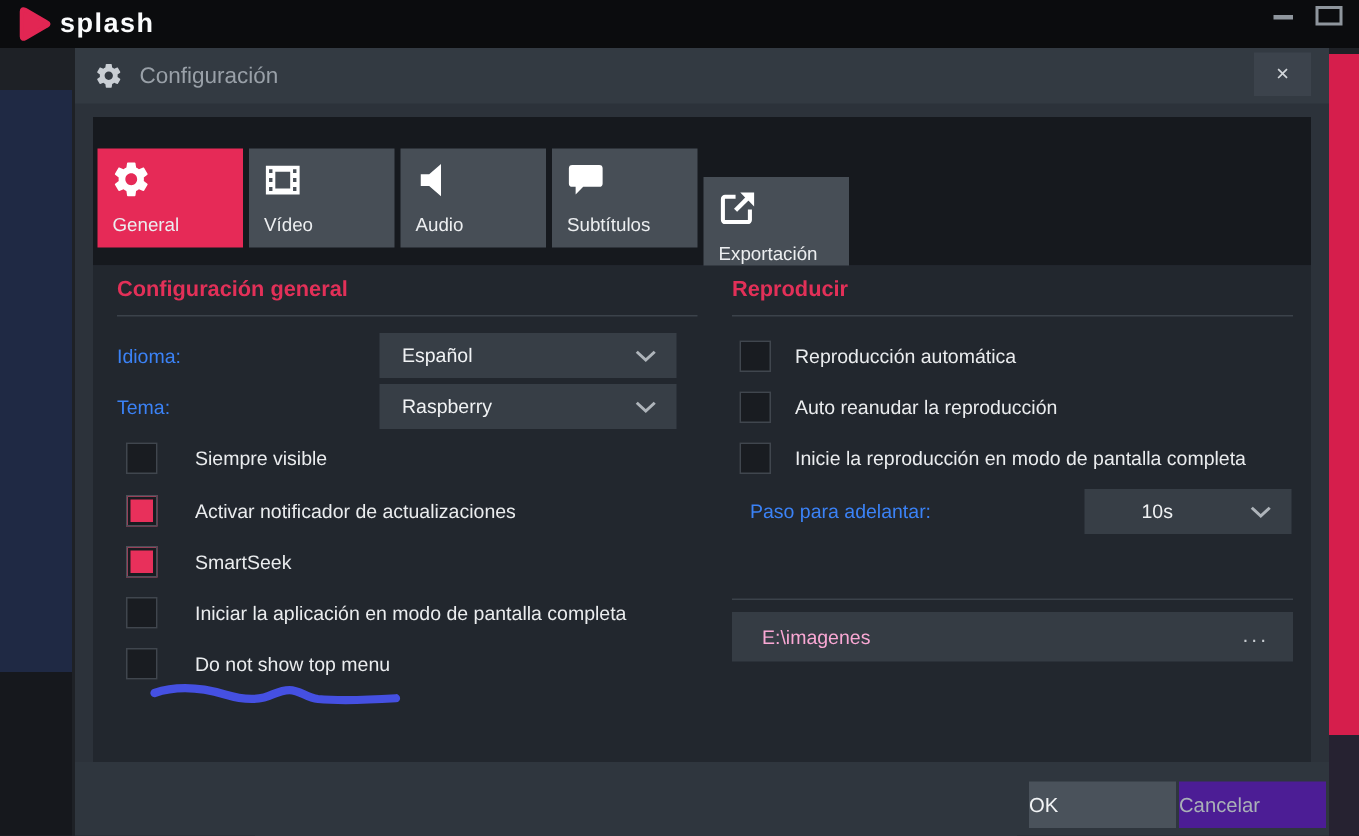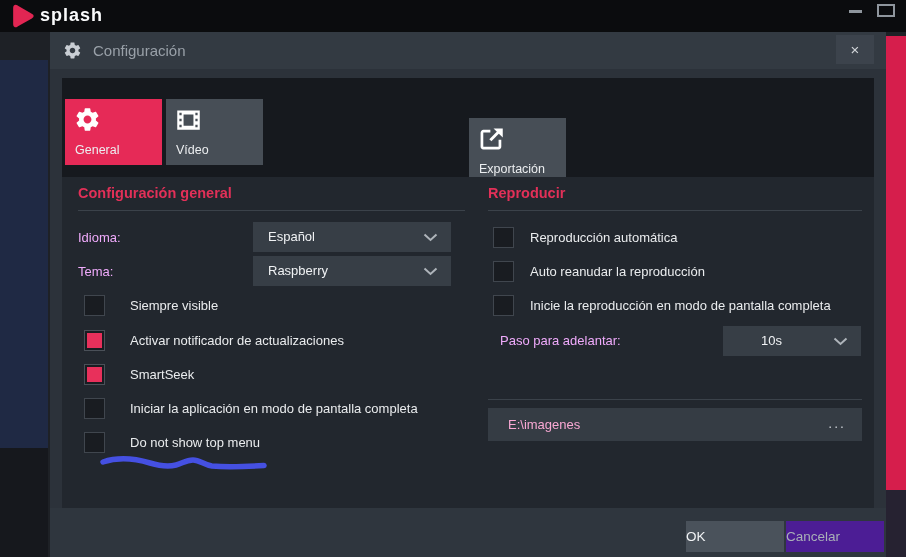--- a/index.html
+++ b/index.html
@@ -35,21 +35,21 @@
   .tab-panel { position:absolute; left:12px; top:46px; width:812px; height:99px; background:#16191e; }
   .tab { position:absolute; top:21px; width:97px; height:66px; background:#474e56; cursor:default; }
   .tab.active { background:#e62a57; }
   .tab svg { position:absolute; left:9px; top:7px; }
   .tab-label { position:absolute; left:10px; bottom:8px; font-size:12.5px; color:#eceef0; }
 
   .content-panel { position:absolute; left:12px; top:145px; width:812px; height:331px; background:#22272e; }
 
   .sec-title { position:absolute; font-size:14.5px; font-weight:bold; color:#e23058; }
   .divider { position:absolute; height:1px; background:#3b424a; }
-  .f-label { position:absolute; font-size:13px; color:#f0abfc; }
+  .f-label { position:absolute; font-size:13px; color:#3b82f6; }
 
   .dropdown { position:absolute; height:30px; background:#373e46; cursor:default; }
   .dropdown .val { position:absolute; left:15px; top:0; line-height:30px; font-size:13px; color:#f0f2f4; }
   .dropdown svg { position:absolute; right:13px; top:11px; }
   .dropdown.small .val { left:38px; }
 
   .cbrow { position:absolute; height:22px; }
   .cb { position:absolute; left:0; top:0; width:21px; height:21px; background:#191c21;
         border:1px solid #40464e; cursor:default; }
   .cb.checked { background:#e8305b; border-color:#4a5058; box-shadow:inset 0 0 0 2px #191c21; }
@@ -105,20 +105,32 @@
     </div>
     <div class="tab" style="left:104px;">
       <svg width="27" height="27" viewBox="0 0 24 24">
         <path fill="#ffffff" fill-rule="evenodd" d="M2,4 h20 v17 h-20 z
           M7.6,7.5 h8.8 v10 h-8.8 z
           M3.9,6 h2 v2.3 h-2 z  M3.9,11.3 h2 v2.3 h-2 z  M3.9,16.6 h2 v2.3 h-2 z
           M18.1,6 h2 v2.3 h-2 z M18.1,11.3 h2 v2.3 h-2 z M18.1,16.6 h2 v2.3 h-2 z"></path>
       </svg>
       <span class="tab-label">Vídeo</span>
     </div>
+    <div class="tab" style="left:205px;">
+      <svg width="27" height="27" viewBox="0 0 24 24">
+        <path fill="#ffffff" d="M4,9 v7 h5 l7,6 V3 L9,9 Z"></path>
+      </svg>
+      <span class="tab-label">Audio</span>
+    </div>
+    <div class="tab" style="left:306px;">
+      <svg width="27" height="27" viewBox="0 0 24 24">
+        <path fill="#ffffff" d="M4,3.5 h16 a2,2 0 0 1 2,2 v9 a2,2 0 0 1 -2,2 h-9.5 l-4.5,4.5 v-4.5 h-2 a2,2 0 0 1 -2,-2 v-9 a2,2 0 0 1 2,-2 z"></path>
+      </svg>
+      <span class="tab-label">Subtítulos</span>
+    </div>
     <div class="tab" style="left:407px;margin-top:19px;">
       <svg width="27" height="27" viewBox="0 0 24 24">
         <path fill="none" stroke="#ffffff" stroke-width="2.4" d="M19.5,13 v6.2 a1.3,1.3 0 0 1 -1.3,1.3 H4.8 a1.3,1.3 0 0 1 -1.3,-1.3 V6.8 a1.3,1.3 0 0 1 1.3,-1.3 H11"></path>
         <path fill="none" stroke="#ffffff" stroke-width="2.6" d="M11,13.5 L20,4.5"></path>
         <path fill="#ffffff" d="M13.8,3 h8.2 v8.2 l-3,-3 -2.2,-2.2 z"></path>
       </svg>
       <span class="tab-label">Exportación</span>
     </div>
   </div>
 

